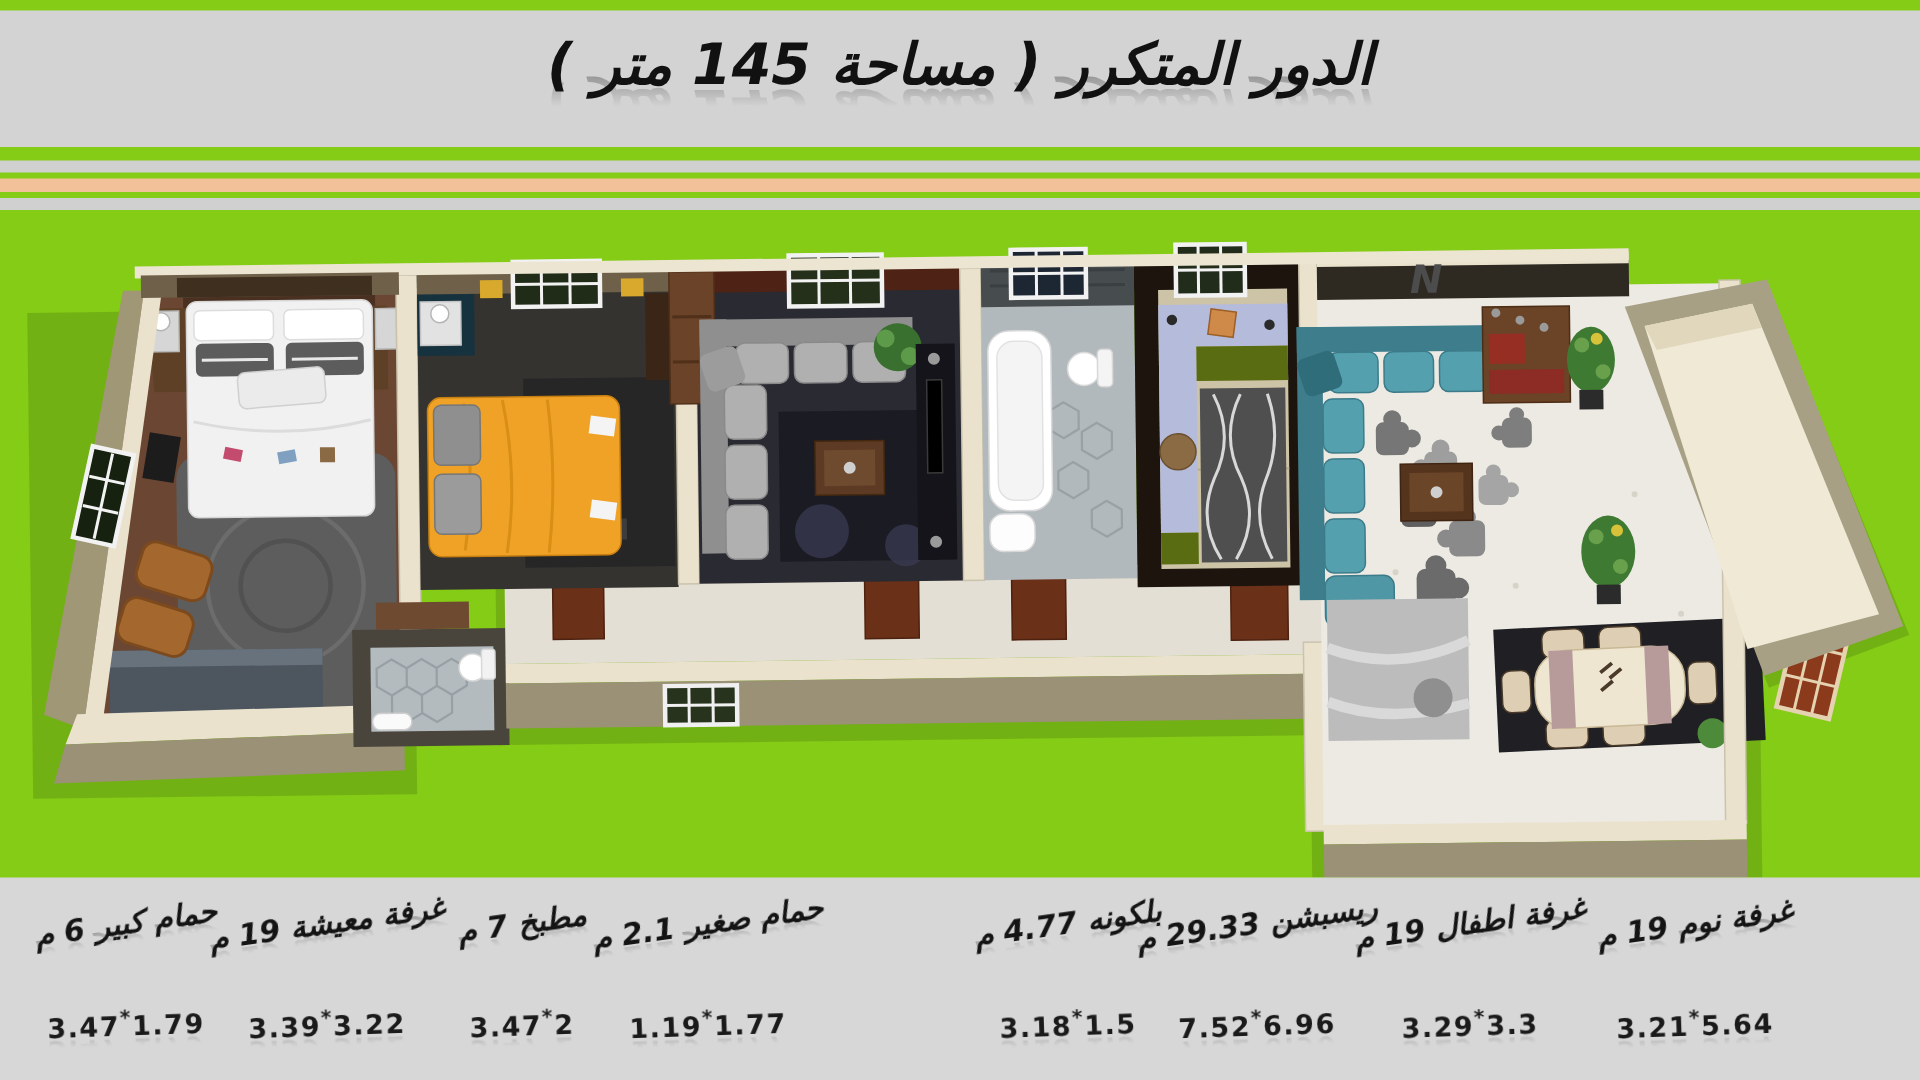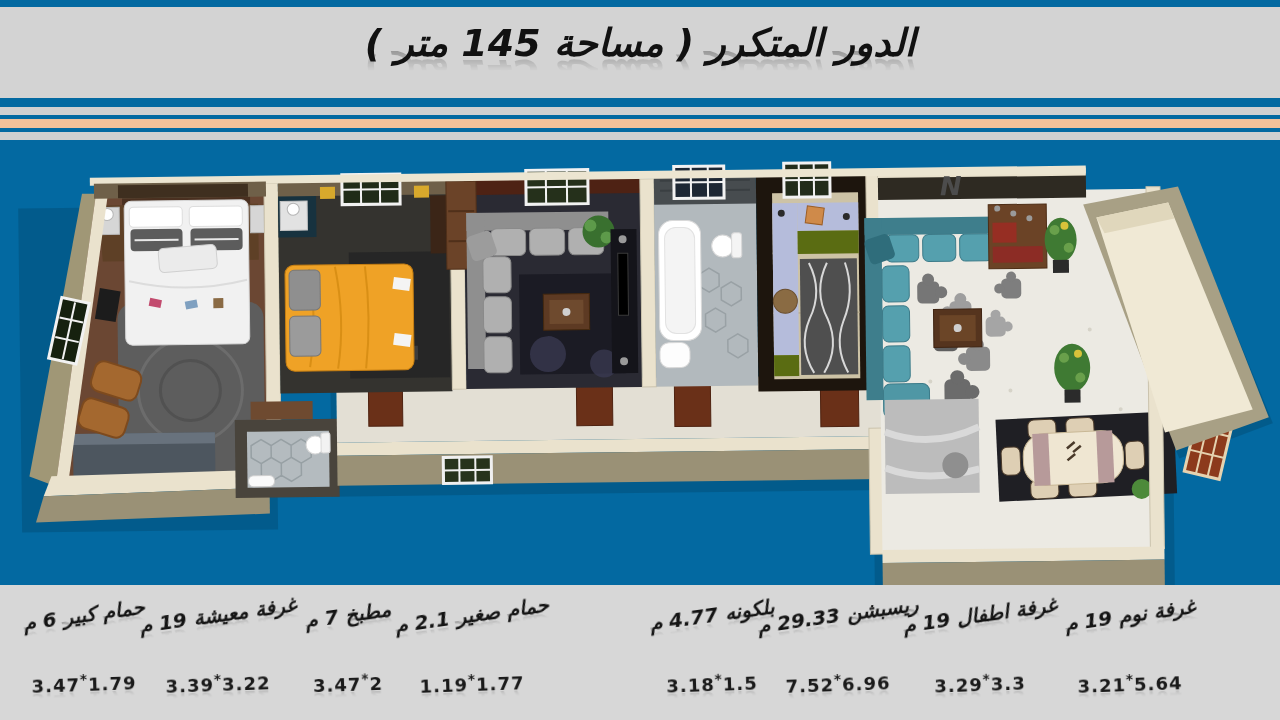--- a/index.html
+++ b/index.html
@@ -1,17 +1,17 @@
 <!DOCTYPE html>
 <html><head>
 <meta charset="utf-8">
 <style>
   html,body{margin:0;padding:0;background:#ffffff;width:1280px;height:720px;overflow:hidden;
     font-family:"DejaVu Sans",sans-serif;}
-  .page{position:relative;width:1280px;height:720px;background:#0369a1;}
+  .page{position:relative;width:1280px;height:720px;background:#84cc16;}
   
   .titlebar{position:absolute;left:0;top:7px;width:1280px;height:91px;background:#d3d3d3;}
   .title{position:absolute;left:0;top:14px;width:1280px;text-align:center;
     font-size:38px;font-weight:bold;font-style:italic;color:#111;direction:rtl;
     -webkit-box-reflect:below -14px linear-gradient(rgba(0,0,0,0) 55%, rgba(0,0,0,0.30));}
   
   .stripe{position:absolute;left:0;width:1280px;}
   .s1{top:107px;height:8px;background:#d0d0d0;}
   .s2{top:119px;height:9px;background:#f2c19a;}
   .s3{top:132px;height:8px;background:#d0d0d0;}

